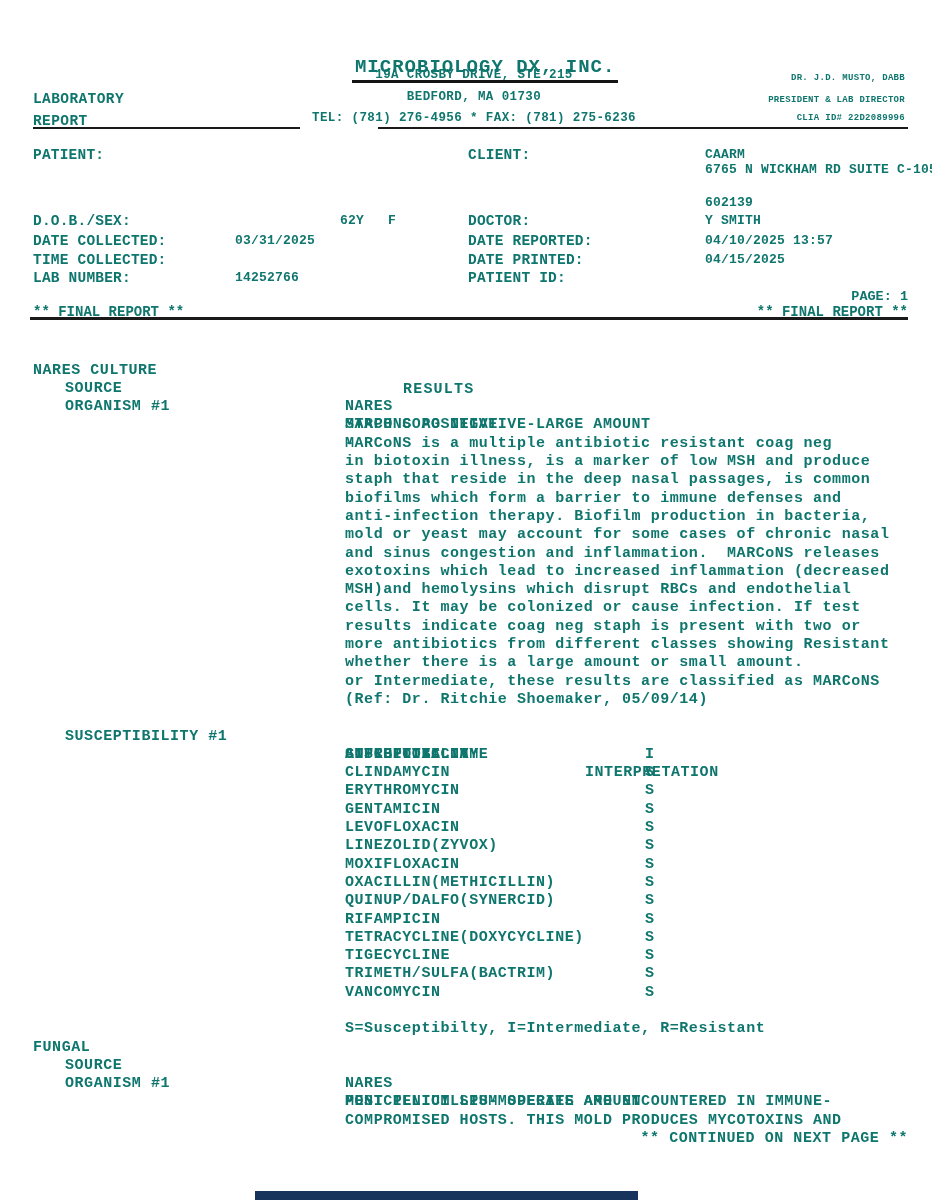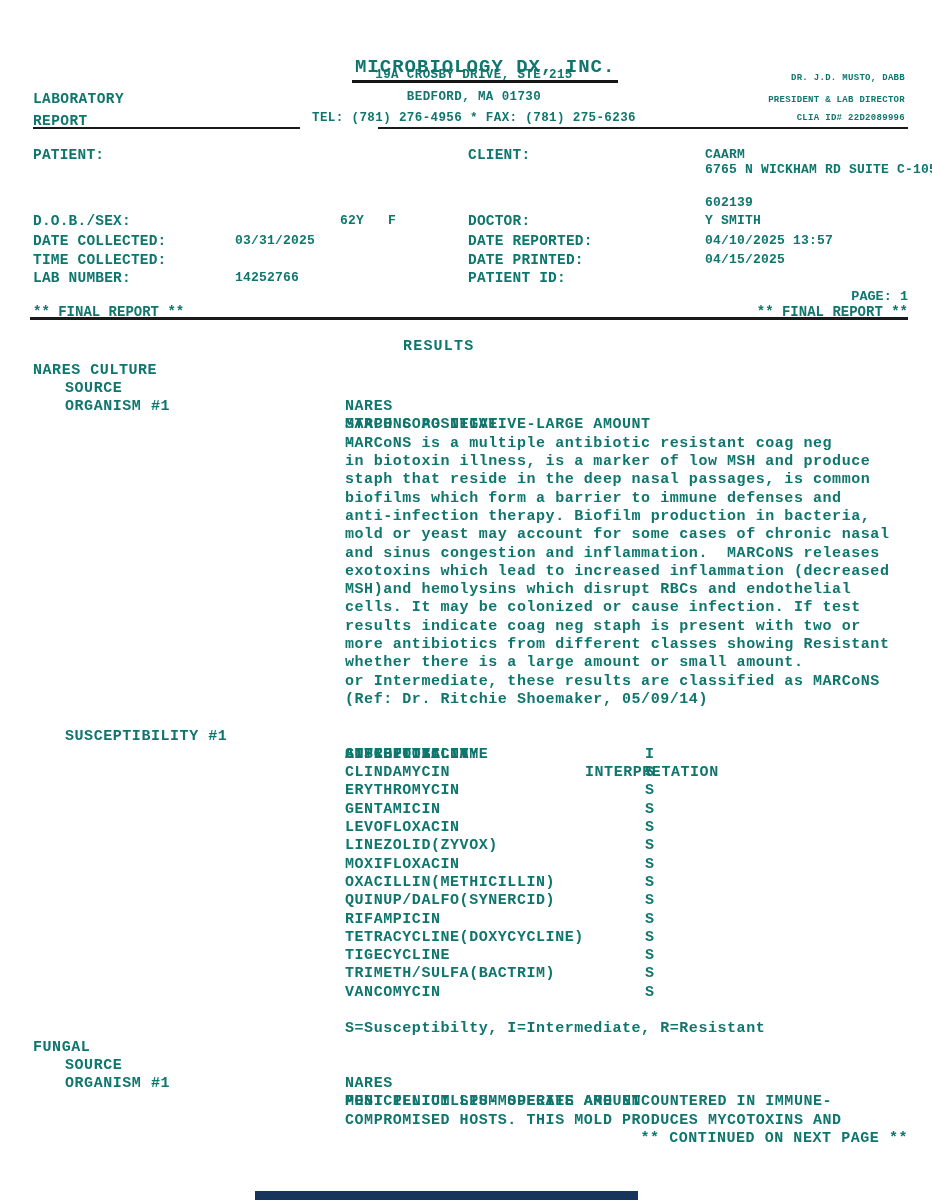--- a/index.html
+++ b/index.html
@@ -33,21 +33,21 @@
   .r-page { top:289px; right:24px; text-align:center; font-size:13.5px; }
   .r-final { top:304px; font-size:14px; }
   .r-final-right { top:304px; right:24px; text-align:right; font-size:14px; }
   .age { left:340px; } .sex { left:388px; }
 
   
   .results { position:absolute; top:320px; left:0; width:932px; }
   .rrow { position:relative; height:18.3px; line-height:18.3px; font-size:15px; letter-spacing:.55px; white-space:pre; }
   .rrow span { position:absolute; white-space:pre; }
   .gap-top { margin-top:5px; }
-  .cH  { left:403px; letter-spacing:1.2px; }
+  .cH  { left:403px; letter-spacing:1.2px;margin-top:43px; }
   .c0  { left:33px; }
   .c1  { left:65px; }
   .c2  { left:345px; }
   .c2h { left:585px; }
   .c2i { left:645px; }
   .cRight { right:24px; }
 
   .bottom-bar { position:absolute; left:255px; top:1191px; width:383px; height:9px; }
 </style>
 </head>

